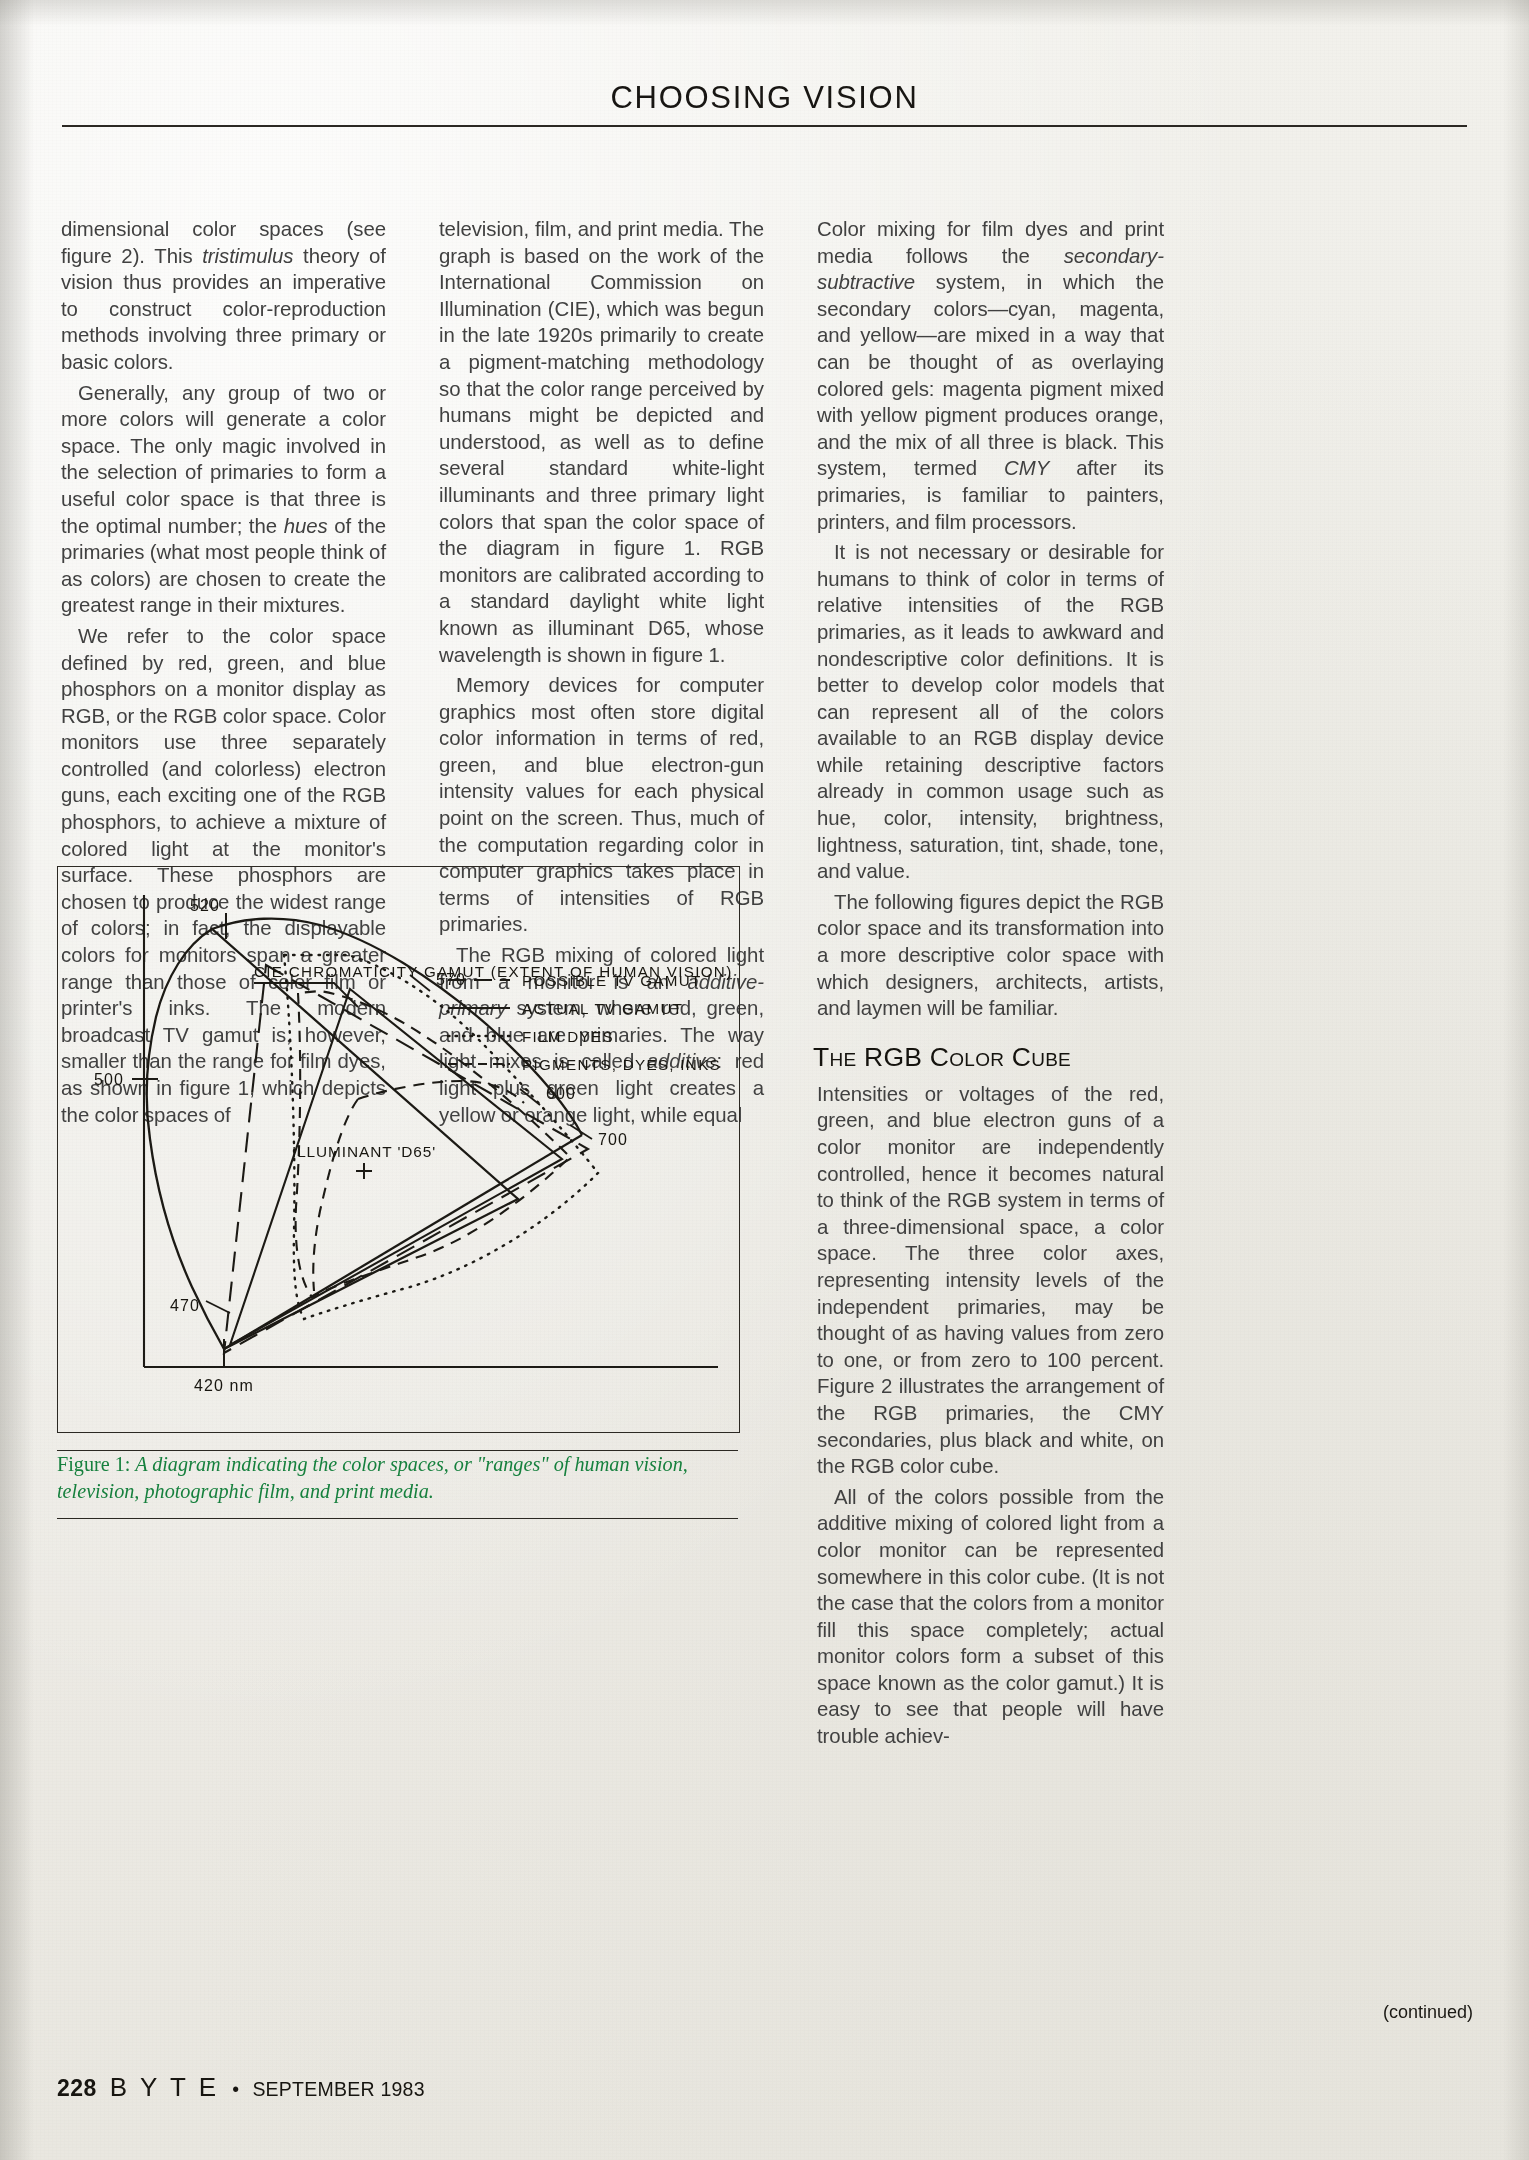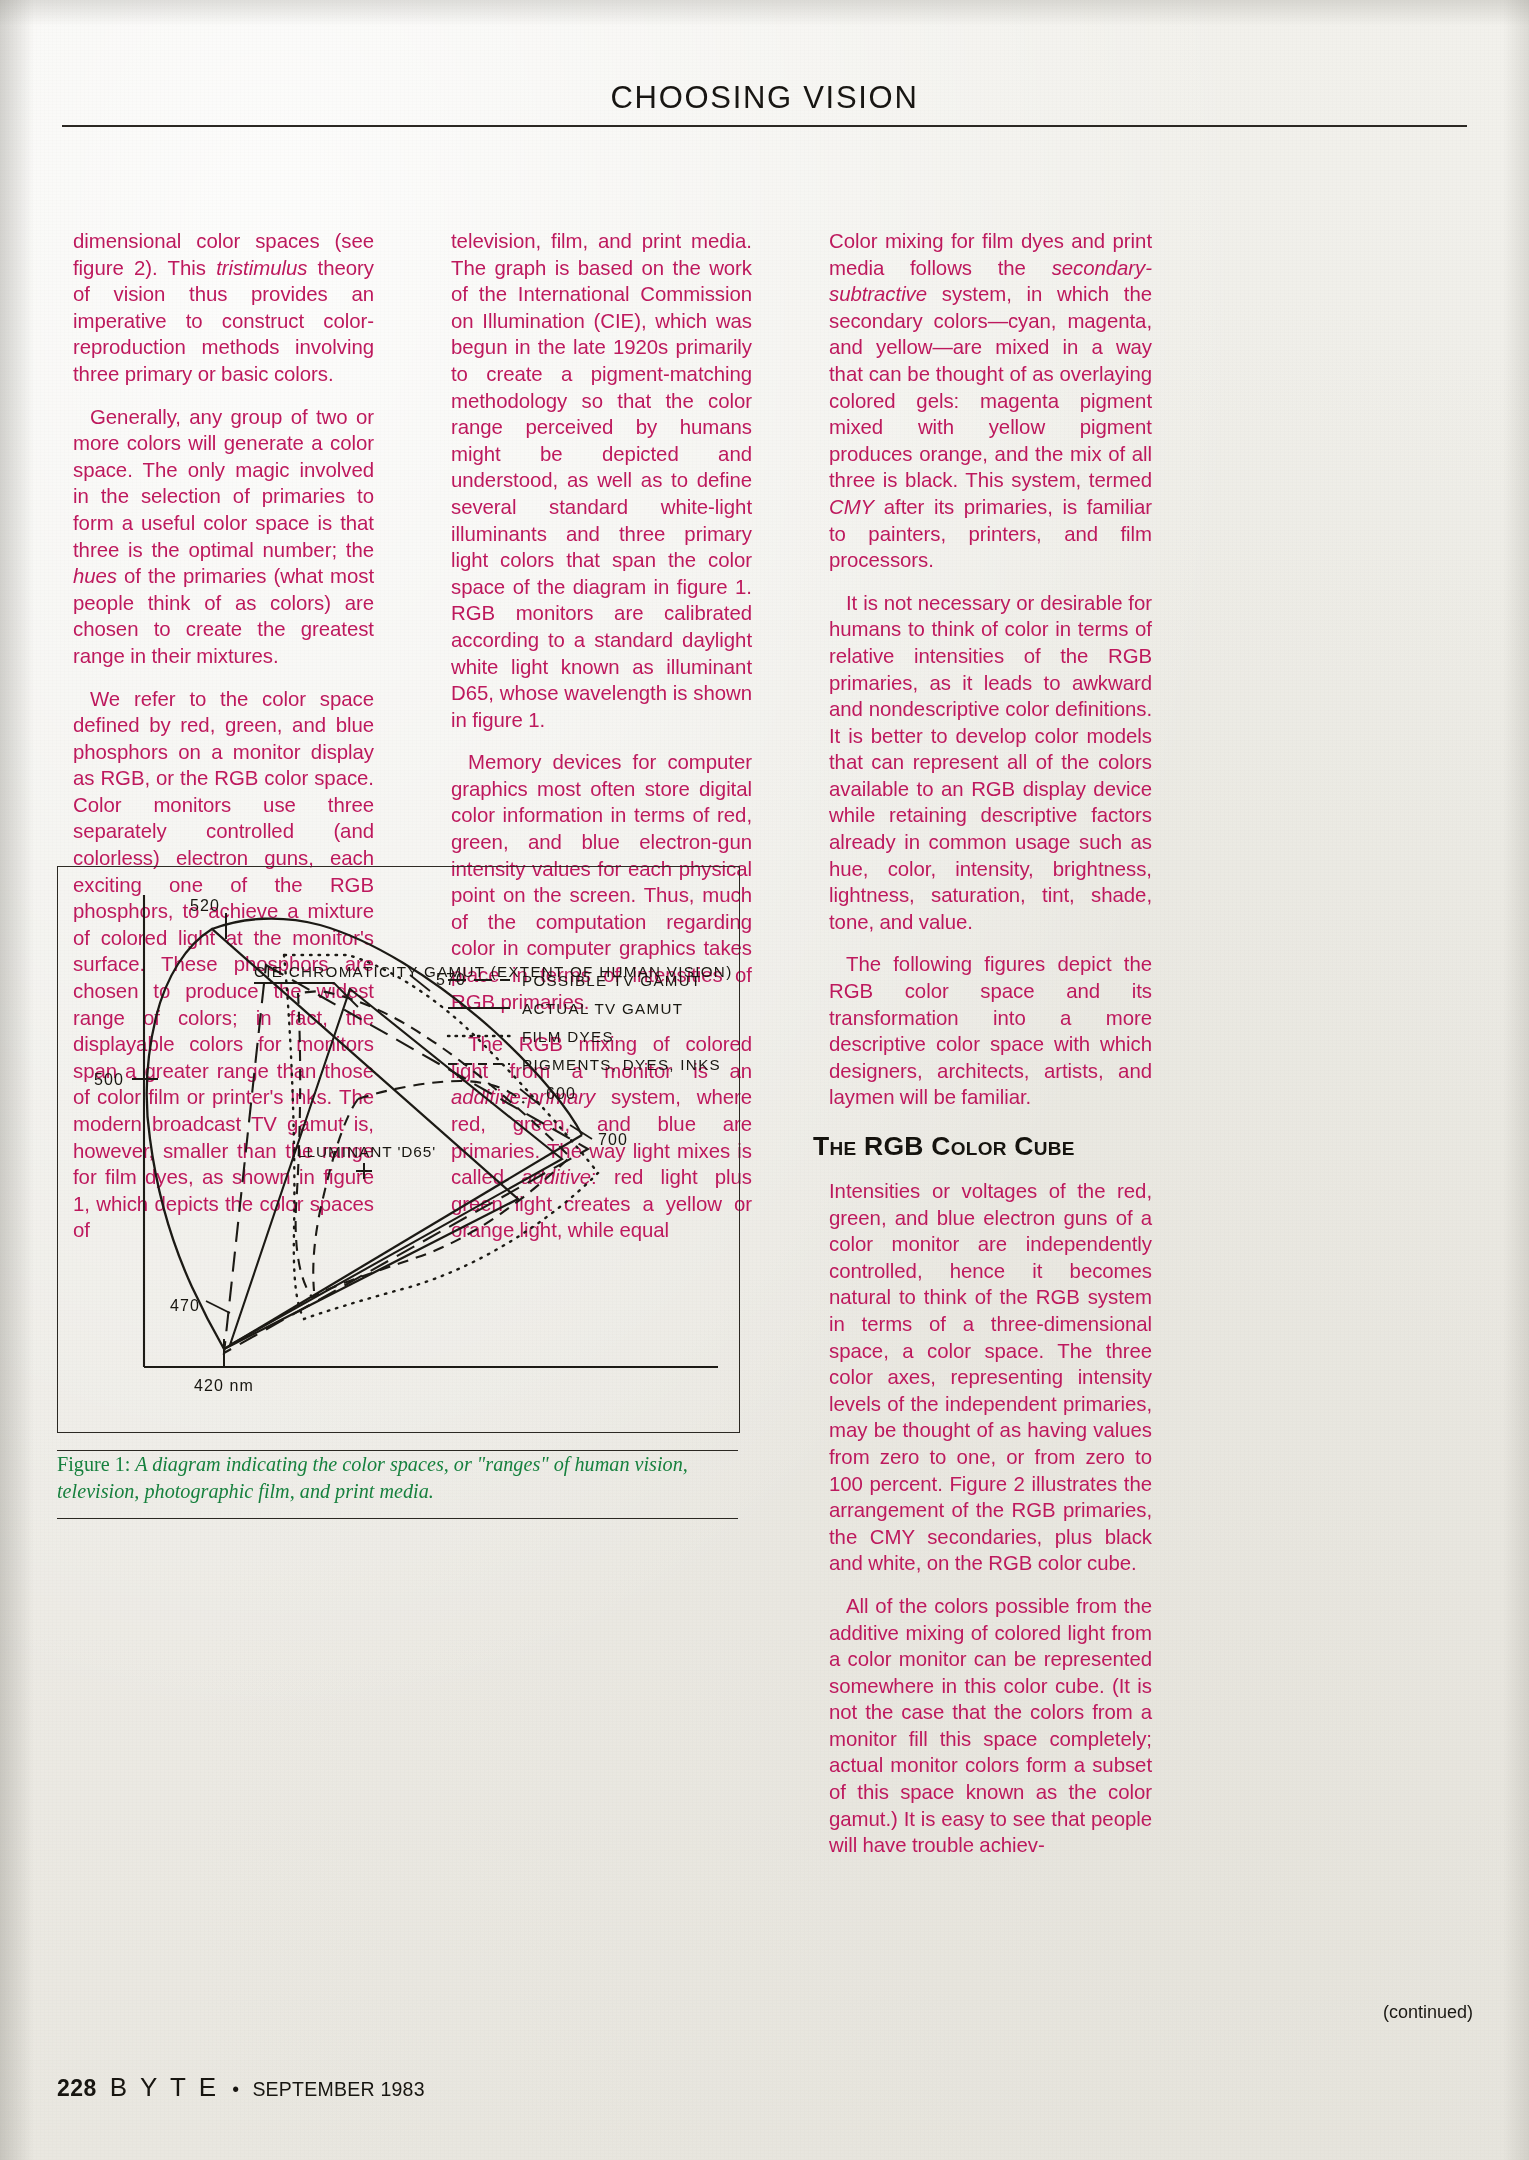--- a/index.html
+++ b/index.html
@@ -53,37 +53,37 @@
   
   .cols{
     position:absolute;left:57px;top:212px;width:1418px;
     display:flex;gap:0;
   }
   .col{width:333px;}
   .col.c2{margin-left:45px;}
   .col.c3{margin-left:45px;width:355px;}
 
   p.body{
-    margin:16px;
+    margin:4px;
     font-size:20.4px;
     line-height:26.6px;
     text-align:justify;
     text-justify:inter-word;
     letter-spacing:-0.05px;
-    color:#be185d;
+    color:#404040;
     word-spacing:-0.2px;
   }
   p.body + p.body{text-indent:17px;}
   p.body i, p.body em{font-style:italic;}
 
   
   h2.sec{
     margin:20px 0 8px 0;
     font-size:26.5px;
-    font-weight:700;
+    font-weight:400;
     letter-spacing:.01em;
     color:#14120d;
     font-variant:small-caps;
   }
 
   
   .figure{
     position:absolute;left:57px;top:866px;width:681px;
   }
   .figbox{

